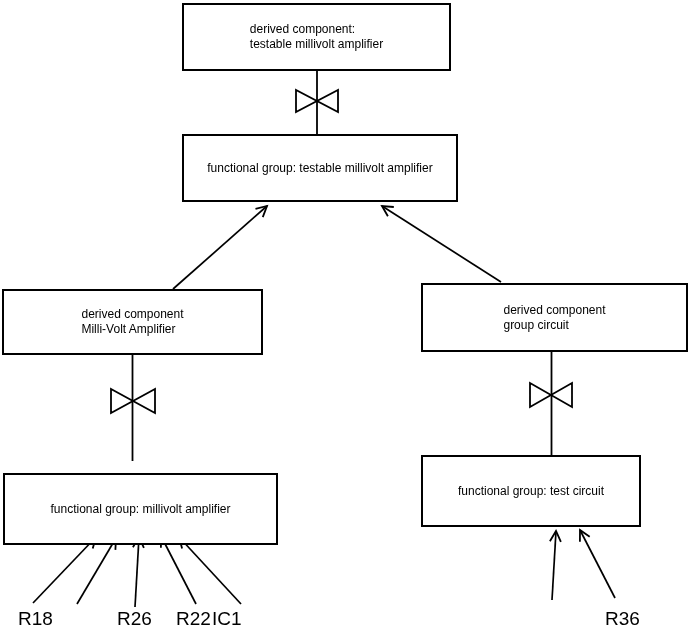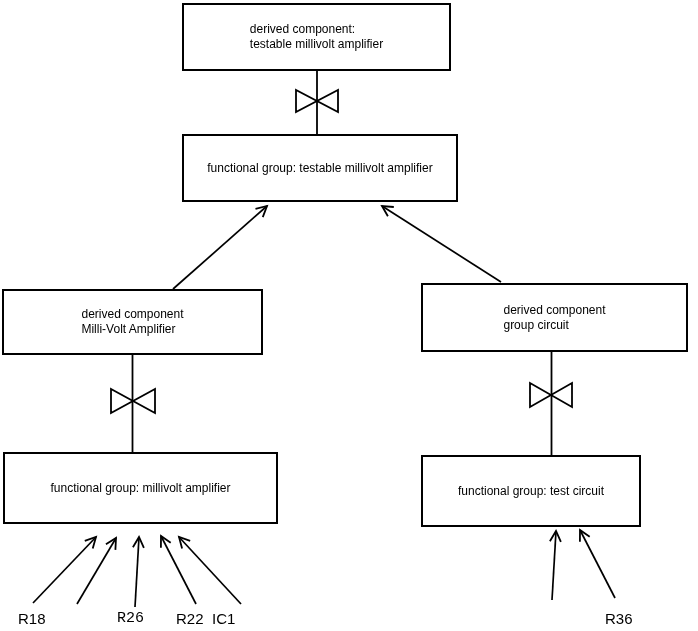--- a/index.html
+++ b/index.html
@@ -24,21 +24,21 @@
     background: #ffffff;
     display: flex;
     align-items: center;
     justify-content: center;
     font-size: 12px;
     line-height: 15px;
   }
   .node-text { text-align: left; }
   .leaf-label {
     position: absolute;
-    font-size: 15px;
+    font-size: 19px;
     line-height: 15px;
     white-space: nowrap;
   }
 </style>
 </head>
 <body>
 
 <div class="stage">
 
   <svg class="wires" viewBox="0 0 698 631" xmlns="http://www.w3.org/2000/svg">
@@ -89,33 +89,33 @@
     </div>
   </div>
 
   <div class="node" style="left:421px; top:283px; width:267px; height:69px;">
     <div class="node-text">
       <div>derived component</div>
       <div>group circuit</div>
     </div>
   </div>
 
-  <div class="node" style="left:3px; top:452px; width:275px; height:72px;">
+  <div class="node" style="left:3px; top:473px; width:275px; height:72px;">
     <div class="node-text">
       <div>functional group: millivolt amplifier</div>
     </div>
   </div>
 
   <div class="node" style="left:421px; top:455px; width:220px; height:72px;">
     <div class="node-text">
       <div>functional group: test circuit</div>
     </div>
   </div>
 
   <div class="leaf-label" style="left:18px; top:611px;">R18</div>
   <div class="leaf-label" style="left:63px; top:647px;">R30</div>
-  <div class="leaf-label" style="left:117px; top:611px;font-family:Liberation Mono, monospace;">R26</div>
+  <div class="leaf-label" style="left:117px; top:611px;">R26</div>
   <div class="leaf-label" style="left:176px; top:611px;">R22</div>
   <div class="leaf-label" style="left:212px; top:611px;">IC1</div>
   <div class="leaf-label" style="left:539px; top:611px;margin-top:44px;">TR1</div>
   <div class="leaf-label" style="left:605px; top:611px;">R36</div>
 
 </div>
 
 </body></html>

